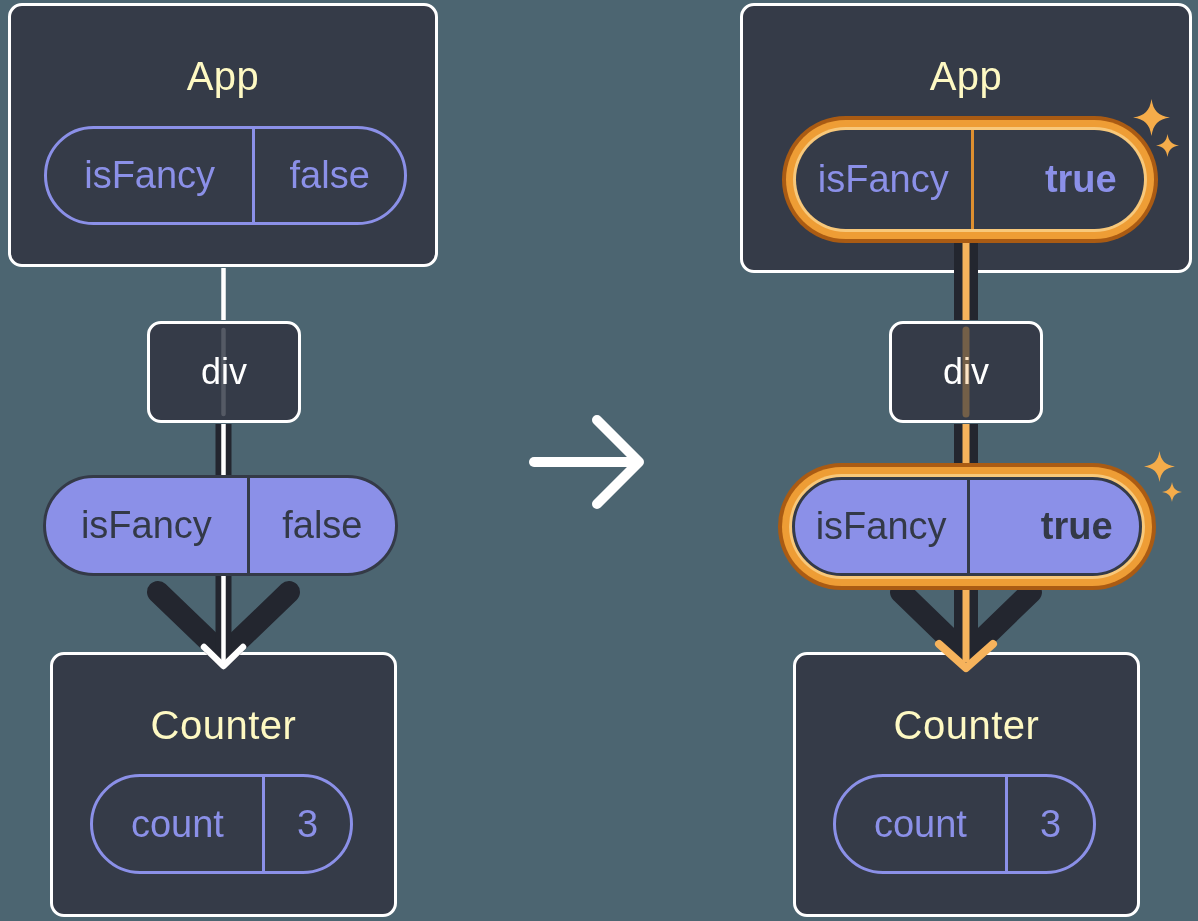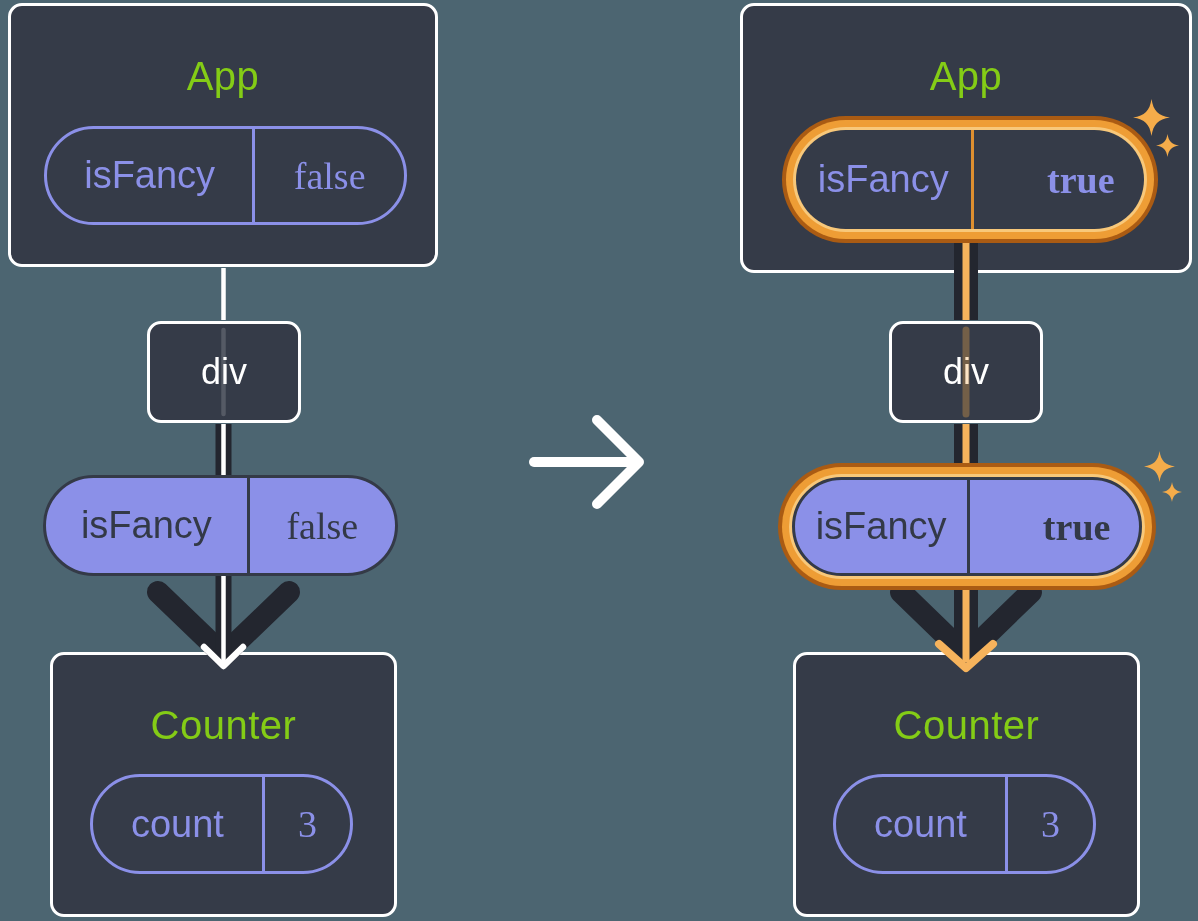--- a/index.html
+++ b/index.html
@@ -1,41 +1,41 @@
 <!DOCTYPE html>
 <html><head>
 <meta charset="utf-8">
 <style>
   html,body{margin:0;padding:0;background:#4c6571;}
   .canvas{position:relative;width:1198px;height:921px;background:#4c6571;overflow:hidden;
           font-family:"Liberation Sans", sans-serif;}
   .panel{position:absolute;inset:0;}
   .box{position:absolute;background:#353b48;border:3.5px solid #ffffff;border-radius:14px;box-sizing:border-box;}
-  .box-title{position:absolute;left:0;right:0;top:50px;text-align:center;color:#84cc16;
+  .box-title{position:absolute;left:0;right:0;top:50px;text-align:center;color:#fef9c3;
              font-size:40px;line-height:40px;letter-spacing:0.5px;}
   .div-label{position:absolute;inset:0;display:flex;align-items:center;justify-content:center;
              color:#ffffff;font-size:36px;}
   .pill{position:absolute;display:flex;border-radius:999px;box-sizing:border-box;overflow:hidden;z-index:10;}
   .pill .cell{display:flex;align-items:center;justify-content:center;font-size:38px;}
   .pill-outline{border:3px solid #8b90e8;background:transparent;}
   .pill-outline .cell{color:#8b90e8;}
   .pill-outline .cell.value{border-left:3px solid #8b90e8;}
   .pill-filled{background:#8b90e8;border:3px solid #343a47;}
   .pill-filled .cell{color:#333947;}
   .pill-filled .cell.value{border-left:3px solid #343a47;}
   .pill-dark-fancy{background:#353b48;border:none;
        box-shadow:0 0 0 3px #f8c87a,0 0 0 10px #ee9d35,0 0 0 14px #aa5b13;}
   .pill-dark-fancy .cell{color:#8b90e8;}
   .pill-dark-fancy .cell.value{border-left:3px solid #de8f30;}
   .pill-filled-fancy{background:#8b90e8;border:3px solid #343a47;
        box-shadow:0 0 0 3px #f8c87a,0 0 0 10px #ee9d35,0 0 0 14px #aa5b13;}
   .pill-filled-fancy .cell{color:#333947;}
   .pill-filled-fancy .cell.value{border-left:3px solid #343a47;}
   .cell.name{flex:58;}
-  .cell.value{flex:42;font-family:Liberation Serif, serif;}
+  .cell.value{flex:42;}
   .cell.bold{font-weight:700;padding-left:44px;}
   .lines{position:absolute;inset:0;z-index:5;pointer-events:none;}
   .sparkle{position:absolute;z-index:12;}
 </style>
 </head>
 <body>
 
 <div class="canvas">
 
   <svg class="lines" width="1198" height="921" viewBox="0 0 1198 921">

